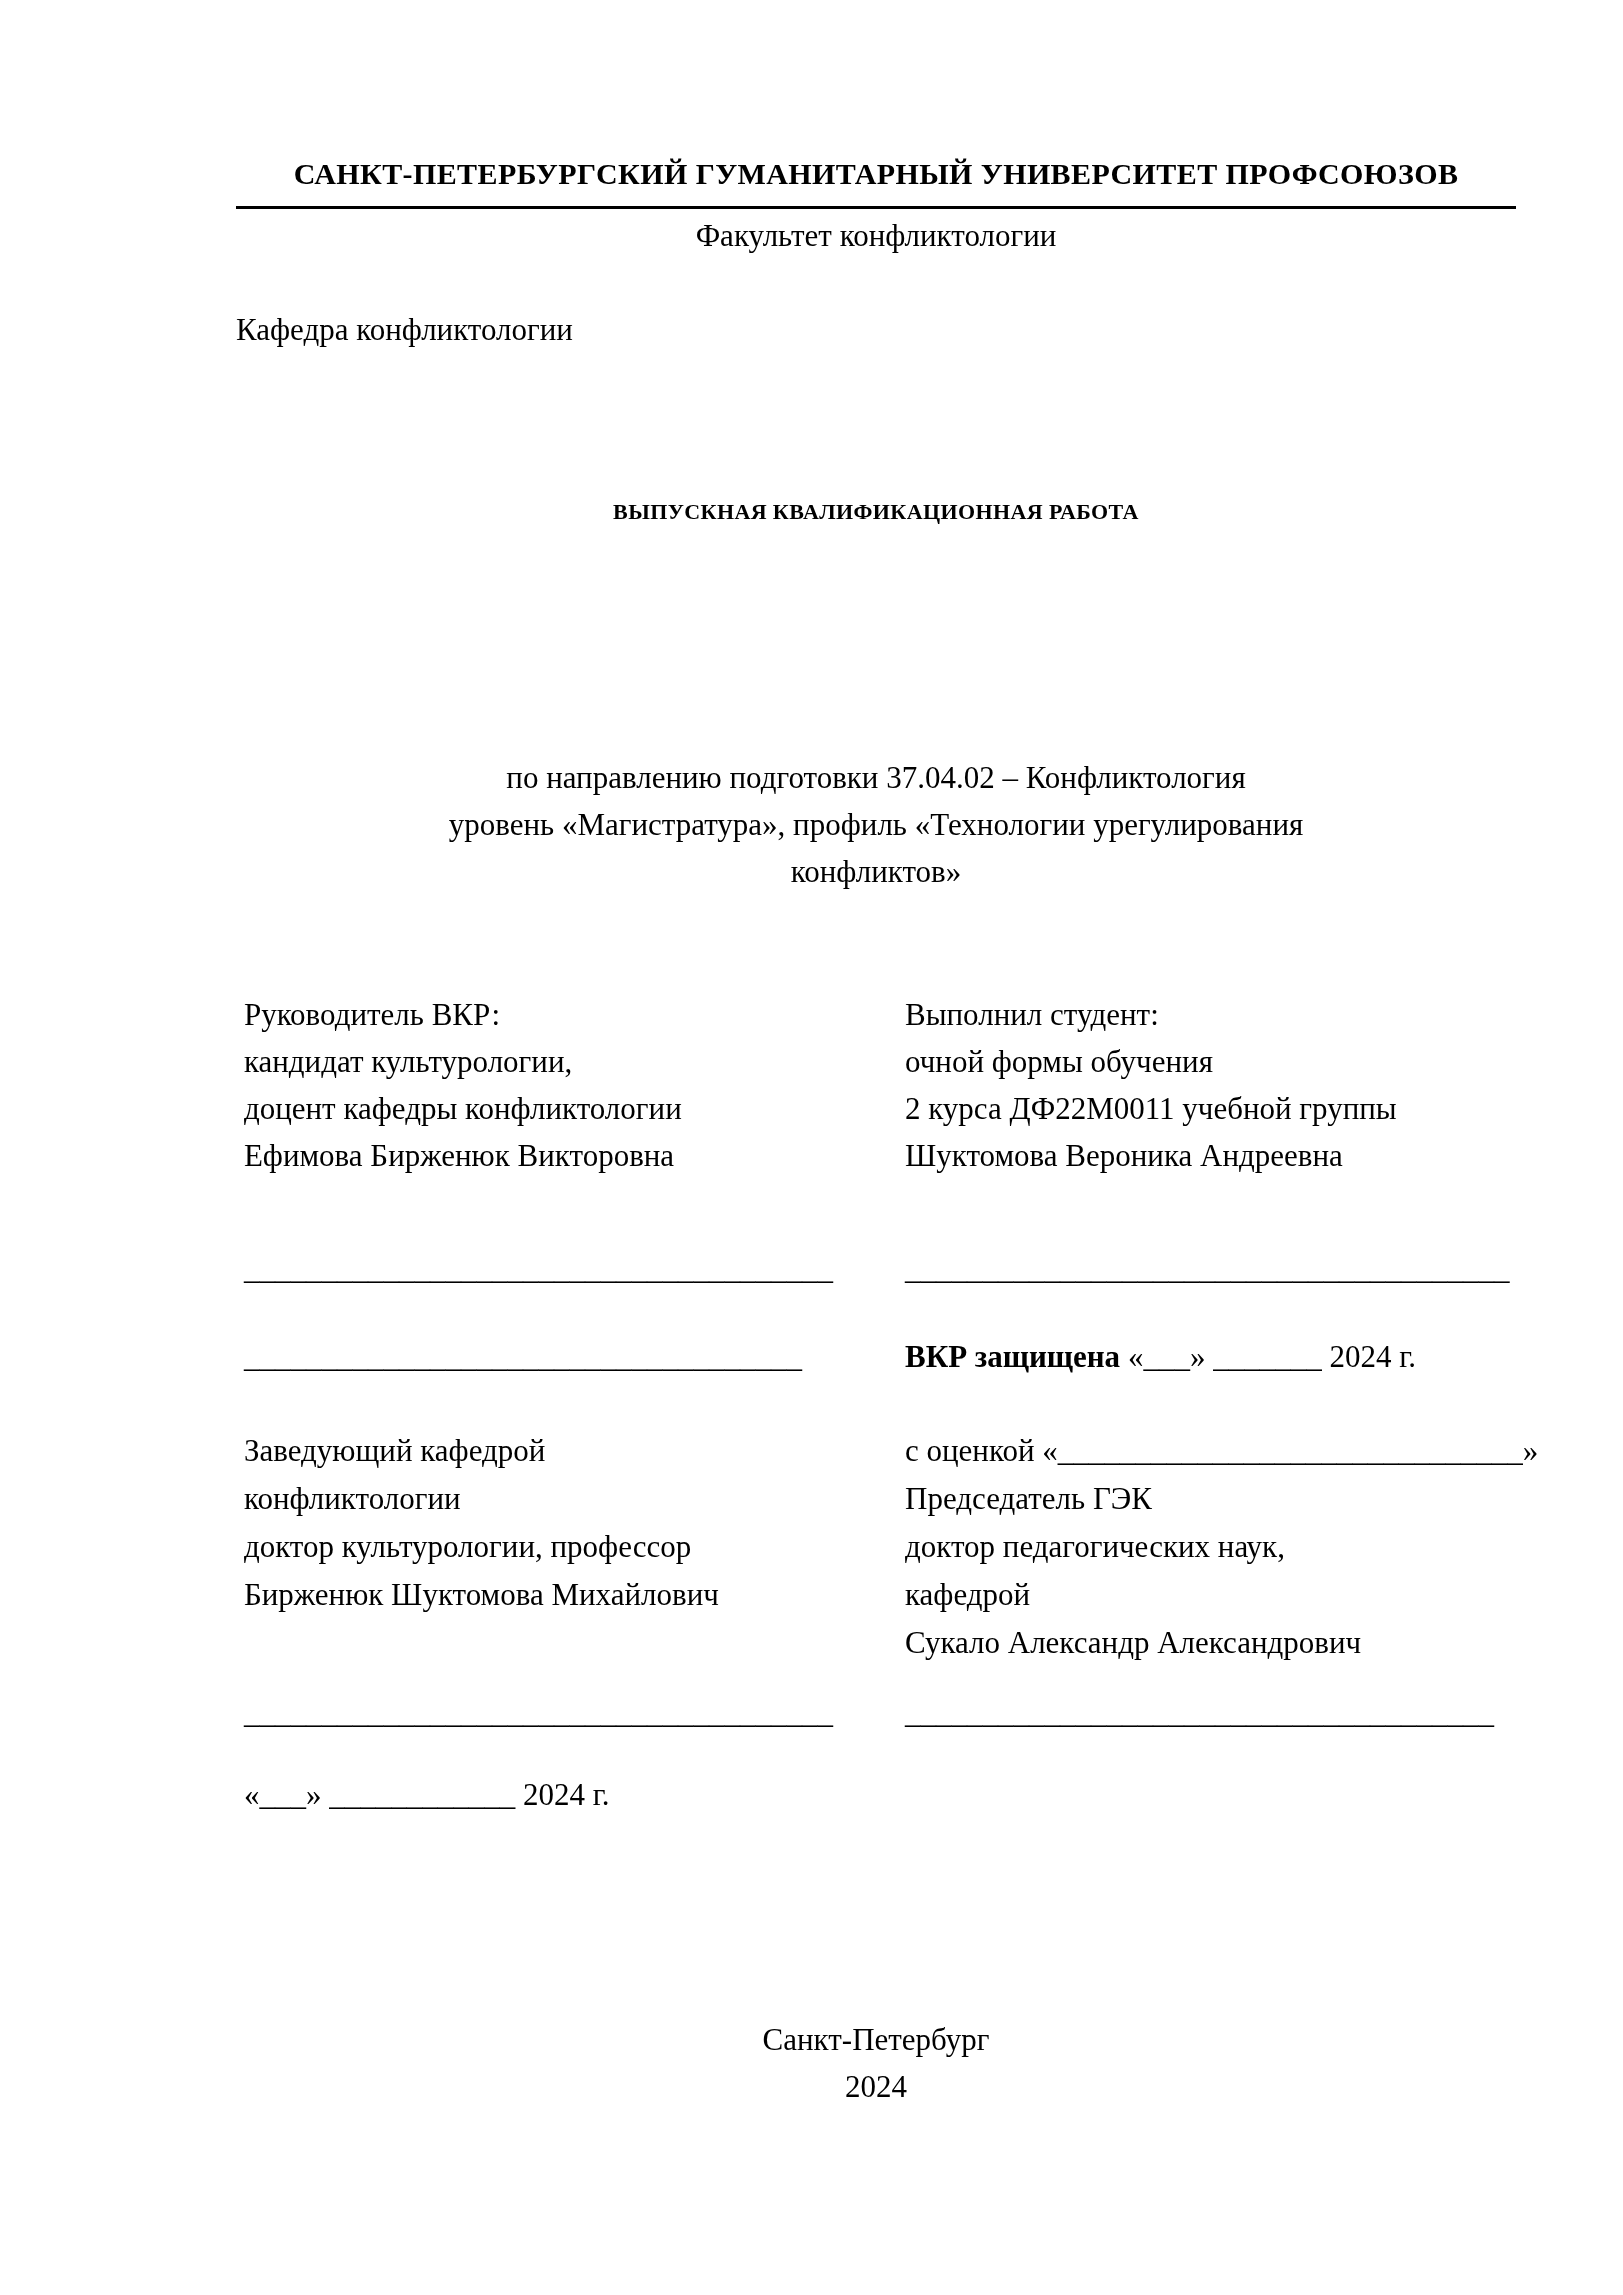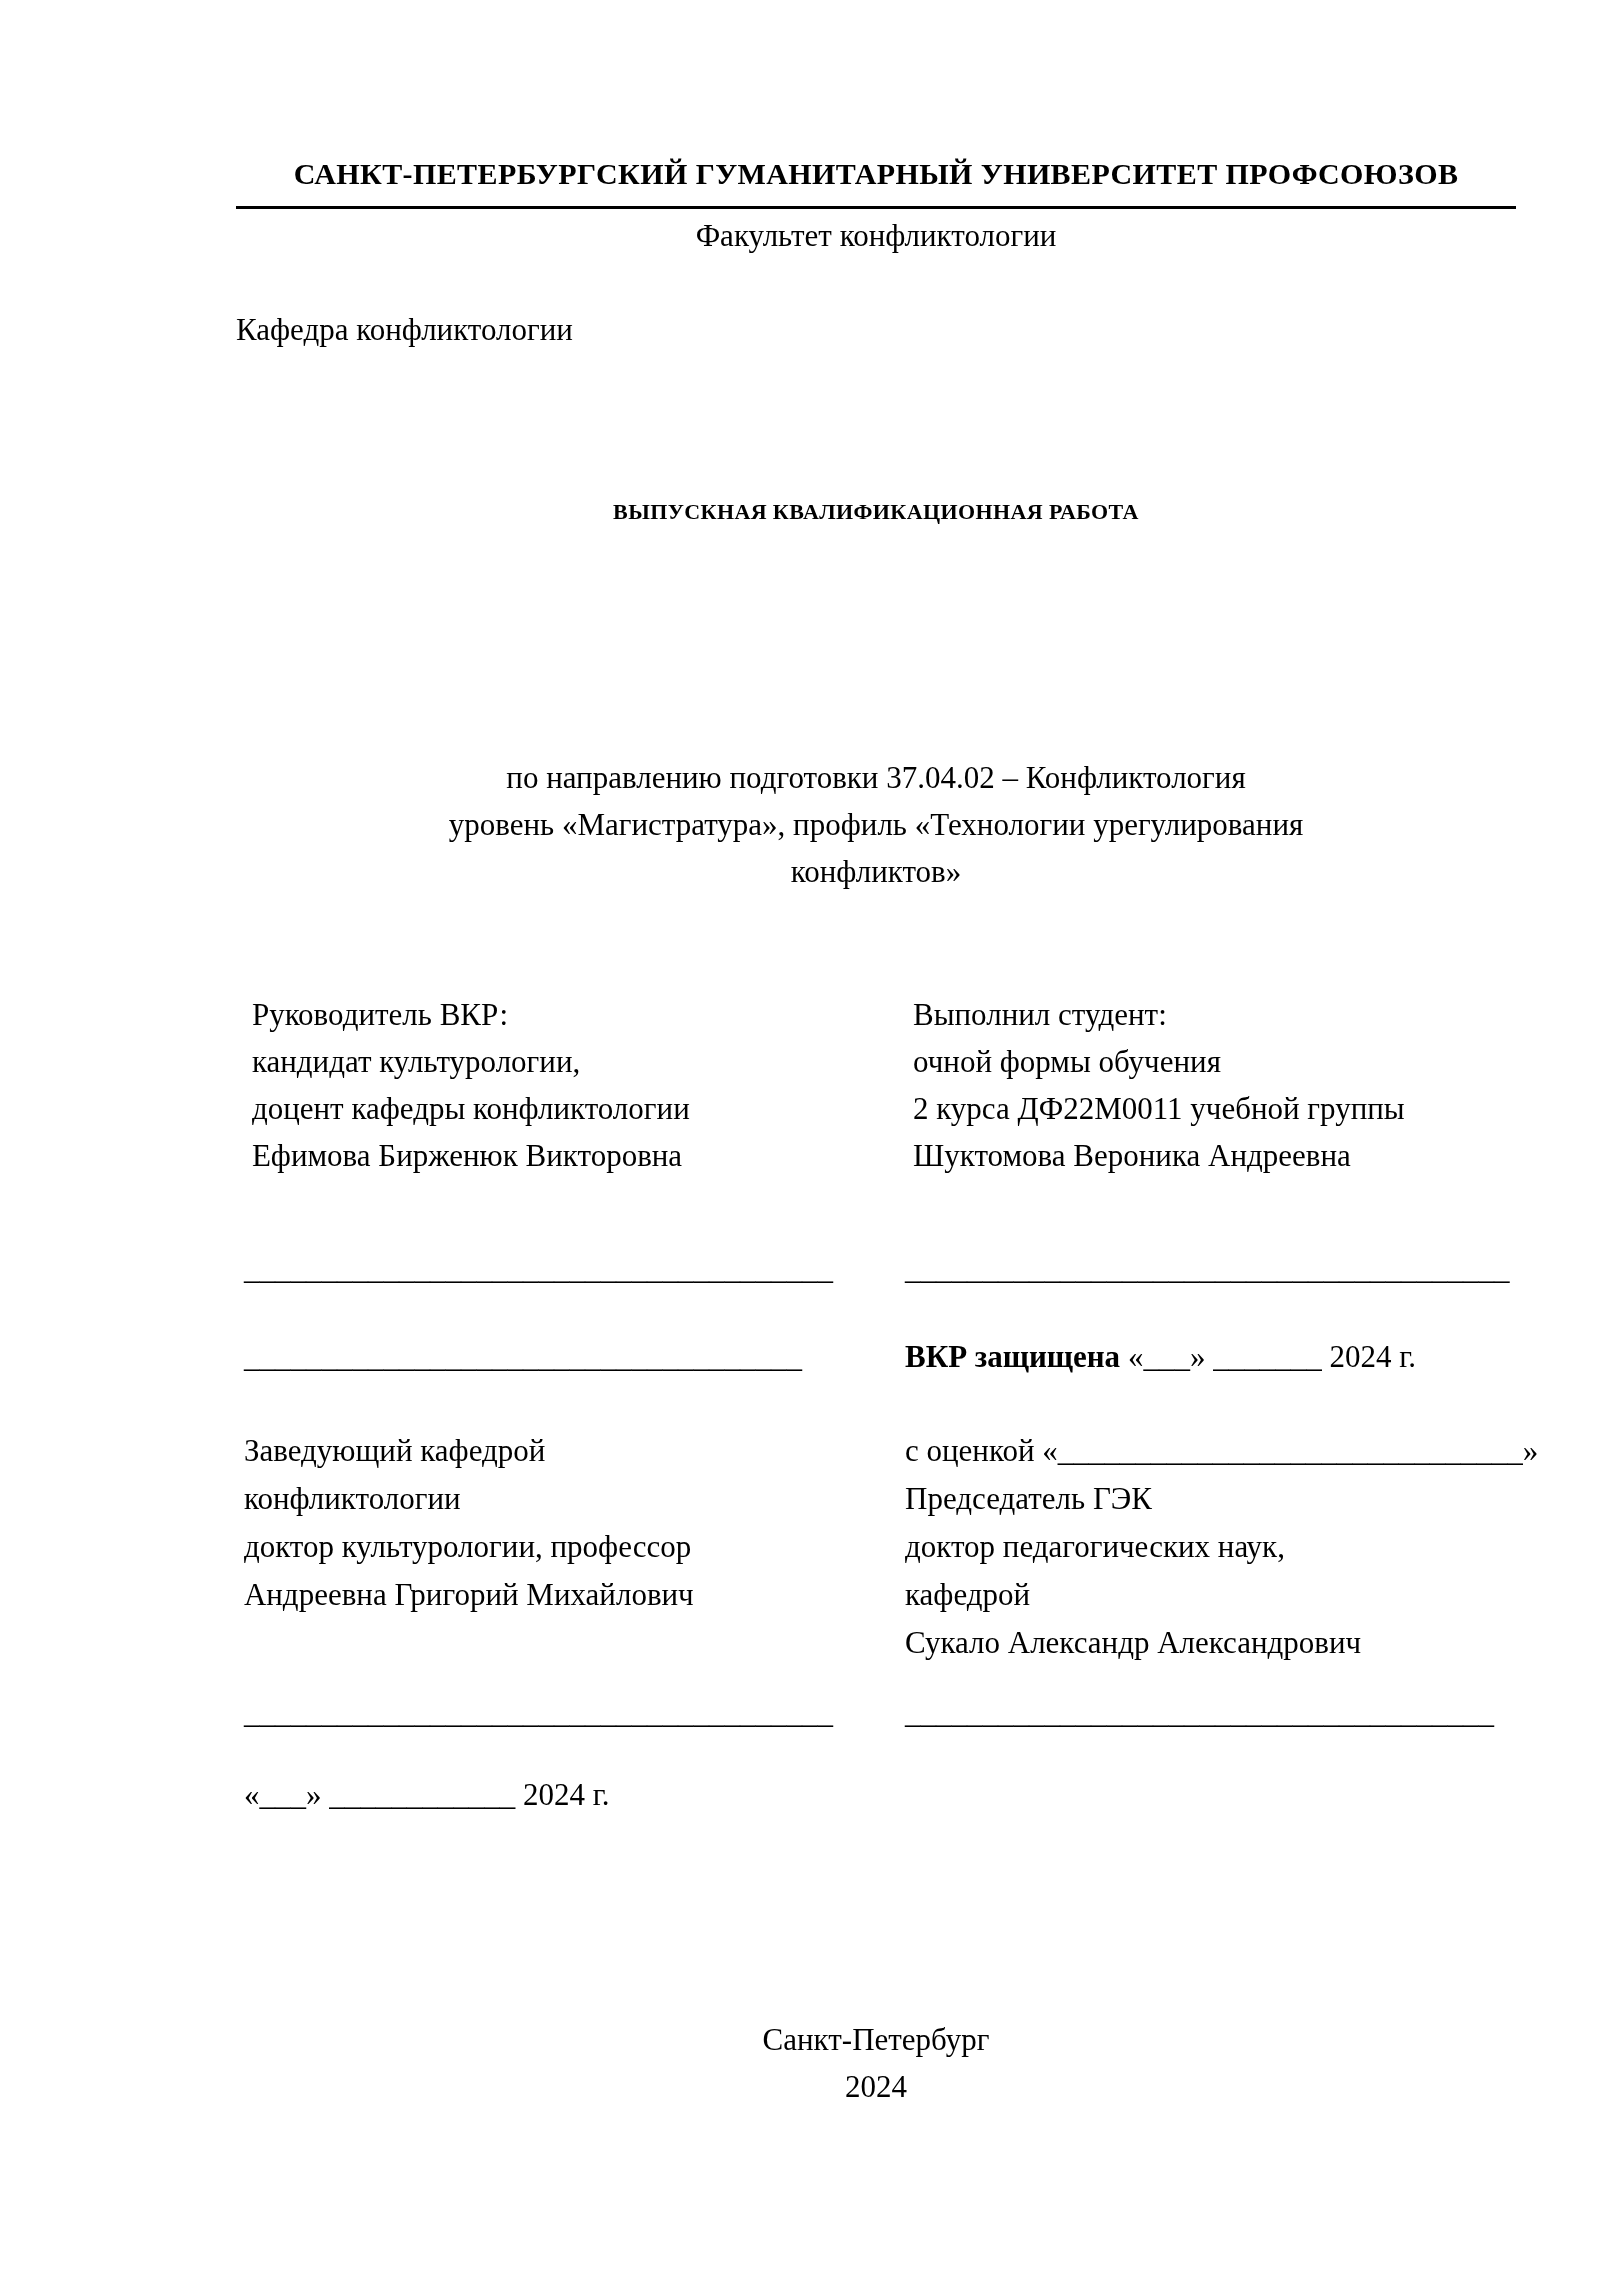--- a/index.html
+++ b/index.html
@@ -93,21 +93,21 @@
     line-height: 47px;
     white-space: nowrap;
   }
   .col-right {
     position: absolute;
     left: 669px;
     width: 648px;
     line-height: 47px;
     white-space: nowrap;
   }
-  .block-people { top: 991px; margin-left: 8px; }
+  .block-people { top: 991px; }
   .sig-row1 { top: 1245px; }
   .sig-row2 { top: 1333px; }
   .block-heads { top: 1427px; line-height: 48px; }
   .sig-row3 { top: 1689px; }
   .date-row { top: 1771px; }
   .bold { font-weight: bold; }
   .footer {
     position: absolute;
     top: 2016px;
     left: 0;
@@ -156,21 +156,21 @@
     <div class="col-left sig-row2">____________________________________</div>
     <div class="col-right sig-row2">
       <span class="bold">ВКР защищена</span>
       <span>«___» _______ 2024 г.</span>
     </div>
 
     <div class="col-left block-heads">
       <div>Заведующий кафедрой</div>
       <div>конфликтологии</div>
       <div>доктор культурологии, профессор</div>
-      <div>Андреевна Григорий Михайлович</div>
+      <div>Бирженюк Шуктомова Михайлович</div>
     </div>
 
     <div class="col-right block-heads">
       <div>с оценкой «______________________________»</div>
       <div>Председатель ГЭК</div>
       <div>доктор педагогических наук,</div>
       <div>кафедрой</div>
       <div>Сукало Александр Александрович</div>
     </div>
 

